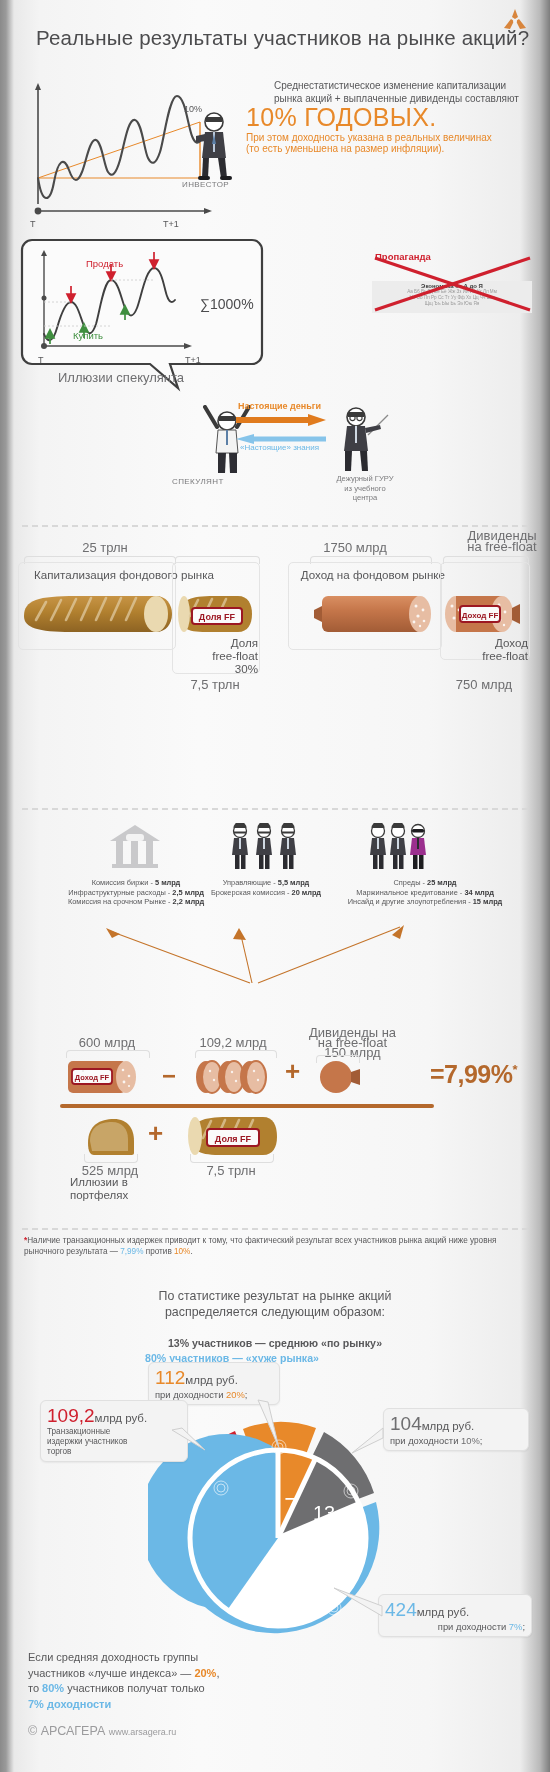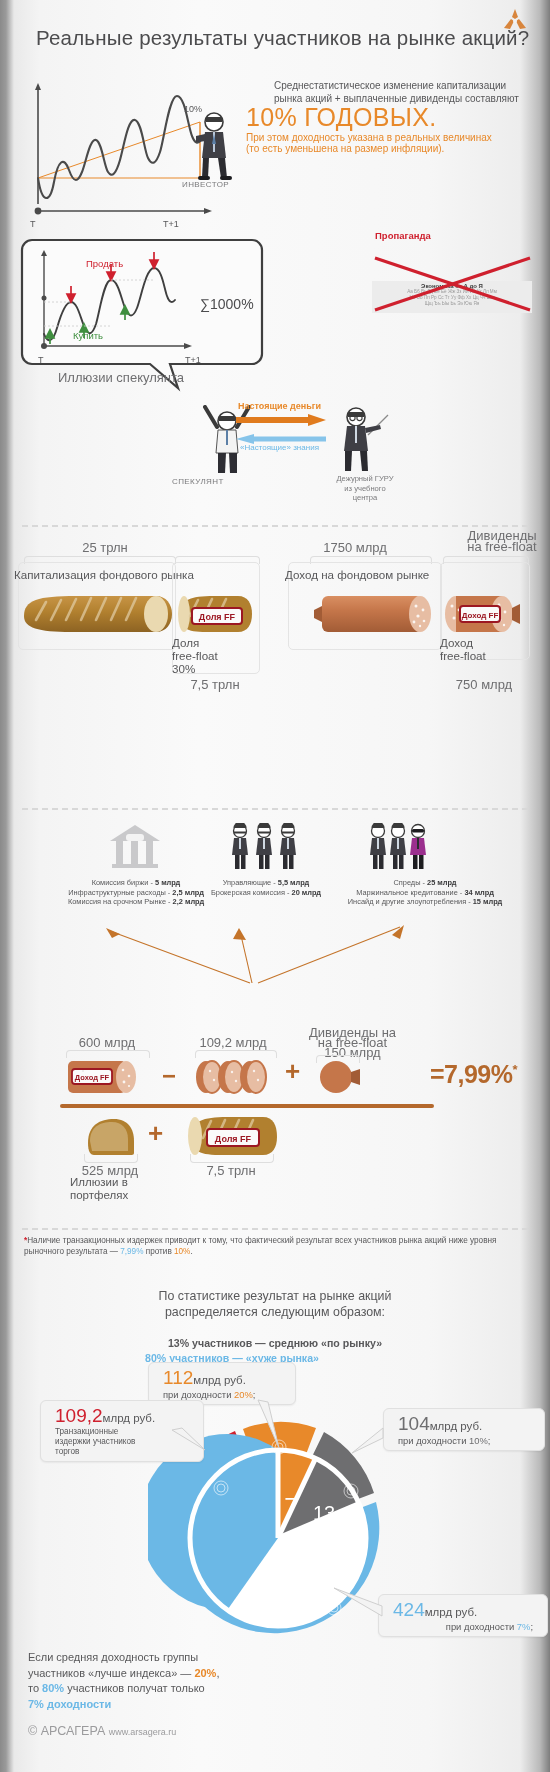--- a/index.html
+++ b/index.html
@@ -30,50 +30,50 @@
   #tlab1{left:30px;top:219px;font-size:9px;}
   #tlab2{left:163px;top:219px;font-size:9px;}
   #illus{left:58px;top:370px;font-size:13px;color:#6e6e70;}
   #sum1000{left:200px;top:296px;font-size:14px;color:#4c4c4e;}
   #sell{left:86px;top:258px;font-size:9.5px;color:#cf202e;}
   #buy{left:73px;top:330px;font-size:9.5px;color:#3f8f3f;}
   #tlab3{left:38px;top:355px;font-size:9px;}
   #tlab4{left:185px;top:355px;font-size:9px;}
 
   
-  #propaganda{left:375px;top:230px;font-size:9.5px;color:#cf202e;font-weight:bold;}
+  #propaganda{left:375px;top:251px;font-size:9.5px;color:#cf202e;font-weight:bold;}
   #alpha{position:absolute;left:372px;top:281px;width:160px;height:32px;background:#ececec;font-size:4.6px;color:#9a9a9a;line-height:6px;text-align:center;padding-top:2px;box-sizing:border-box;}
   #alpha-title{font-size:6px;color:#3b3b3b;font-weight:bold;}
   #board{position:absolute;left:378px;top:286px;width:148px;height:82px;background:#2f5a3e;border:3px solid #6f6f6f;box-sizing:border-box;}
   #board div{color:#fff;font-size:8.6px;text-align:center;margin-top:5.5px;font-weight:bold;}
   #spec-lab{left:172px;top:477px;font-size:8px;color:#7a7a7c;letter-spacing:.4px;}
   #guru-lab{left:330px;top:474px;font-size:7.6px;color:#7a7a7c;text-align:center;width:70px;line-height:9.5px;}
   #money-lab{left:238px;top:401px;font-size:9px;color:#e8892a;font-weight:bold;}
   #know-lab{left:240px;top:443px;font-size:8px;color:#6bb8e6;}
 
   
   .cap{position:absolute;font-size:13px;color:#6e6e70;text-align:center;}
   .brace{position:absolute;border:1.5px solid #dedede;}
   .foodbox{position:absolute;border:1.5px solid #e4e4e4;border-radius:5px;}
-  .bigname{position:absolute;font-size:11.6px;color:#58585a;text-align:left;}
+  .bigname{position:absolute;font-size:11.6px;color:#58585a;text-align:right;}
 
   
   .plab{position:absolute;font-size:7.4px;color:#58585a;text-align:center;line-height:9.6px;}
   .plab b{color:#3a3a3c;}
 
   
   #foot{left:24px;top:1235px;width:505px;font-size:8.2px;line-height:11px;color:#58585a;}
 
   
   #stat-h{left:0;top:1288px;width:550px;font-size:12.4px;line-height:16px;color:#58585a;text-align:center;}
   #s1{left:0;top:1322px;width:550px;text-align:center;font-size:10.6px;font-weight:bold;color:#e8892a;}
   #s2{left:0;top:1337px;width:550px;text-align:center;font-size:10.6px;font-weight:bold;color:#58585a;}
   #s3{left:0;top:1352px;width:464px;text-align:center;font-size:10.6px;font-weight:bold;color:#6bb8e6;}
 
-  .callout{position:absolute;background:#f3f3f3;border:1px solid #e0e0e0;border-radius:6px;padding:4px 14px;box-shadow:0 1px 2px rgba(0,0,0,.06);}
+  .callout{position:absolute;background:#f3f3f3;border:1px solid #e0e0e0;border-radius:6px;padding:4px 6px;box-shadow:0 1px 2px rgba(0,0,0,.06);}
   .callout .n{font-size:19px;}
   .callout .u{font-size:11.5px;color:#58585a;}
   .callout .sub{font-size:9.4px;color:#58585a;}
 
   #concl{left:28px;top:1650px;width:330px;font-size:11px;line-height:15.5px;color:#58585a;}
   #copy{left:28px;top:1724px;font-size:12.5px;color:#9b9b9d;}
   #copy2{left:28px;top:1744px;font-size:7.6px;color:#9b9b9d;margin-top:36px;}
   svg{display:block;}
 </style>
 </head>

